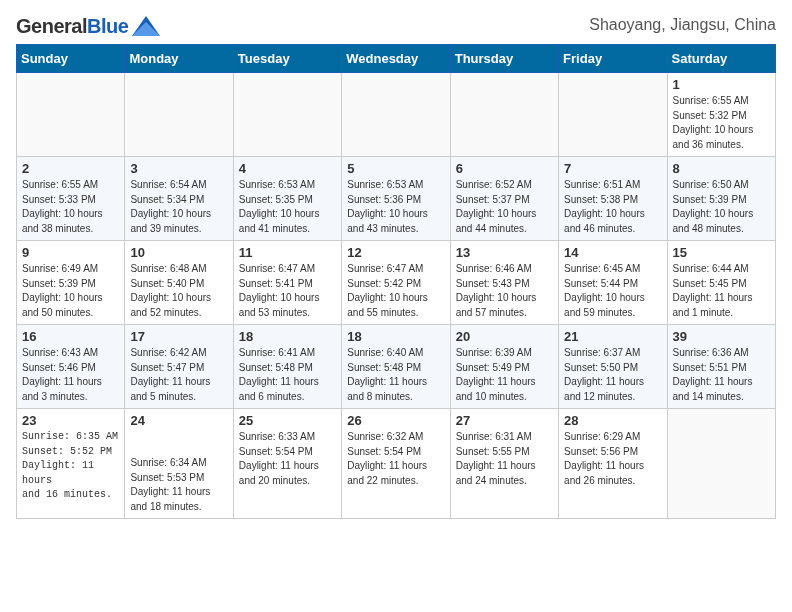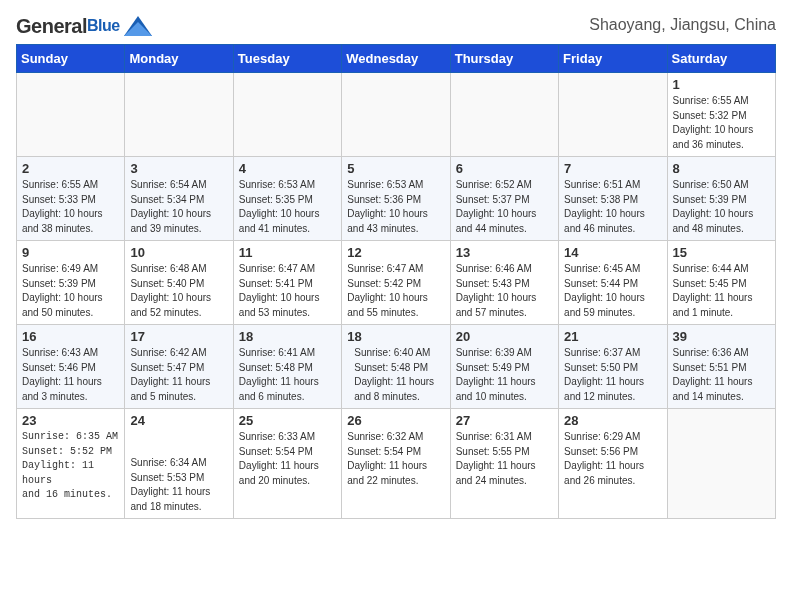--- a/index.html
+++ b/index.html
@@ -33,21 +33,21 @@
     .location-title {
       font-size: 16px;
       color: #555;
     }
     .calendar {
       width: 100%;
       border-collapse: collapse;
       border: 1px solid #ccc;
     }
     .calendar th {
-      background: #1d4ed8;
+      background: #0369a1;
       color: #fff;
       font-size: 13px;
       font-weight: bold;
       padding: 6px 4px;
       text-align: left;
       border: 1px solid #1a5fb4;
     }
     .calendar td {
       vertical-align: top;
       border: 1px solid #ccc;
@@ -79,21 +79,21 @@
   </style>
 </head>
 <body>
 
 <div class="header">
   <div class="logo">
     <div style="display:flex;align-items:center;gap:0px">
       <div style="display:flex;flex-direction:row;line-height:1">
         <span style="font-size:20px;font-weight:bold;color:#333;letter-spacing:-0.5px">General</span>
         <div style="display:flex;align-items:center;justify-content:space-between">
-          <span style="font-size:16px;font-weight:bold;color:#1a5fb4;letter-spacing:-0.5px">Blue</span>
+          <span style="font-size:20px;font-weight:bold;color:#1a5fb4;letter-spacing:-0.5px">Blue</span>
           <svg width="28" height="20" viewBox="0 0 28 20" style="margin-left:4px">
             <polygon points="0,20 14,0 28,20" fill="#1a5fb4"></polygon>
             <polygon points="0,20 14,6 28,20" fill="#5599e8"></polygon>
           </svg>
         </div>
         <div style="height:4px;background:#1a5fb4;width:100%;margin-top:1px"></div>
       </div>
     </div>
   </div>
   <div class="title-block">
@@ -248,21 +248,21 @@
         </td>
         <td>
           <span class="day-num">18</span>
           <div class="day-info" style="white-space: pre-line;">Sunrise: 6:41 AM
 Sunset: 5:48 PM
 Daylight: 11 hours
 and 6 minutes.</div>
         </td>
         <td>
           <span class="day-num">18</span>
-          <div class="day-info" style="white-space: pre-line; margin-left: 7px;">Sunrise: 6:40 AM
+          <div class="day-info" style="white-space: pre-line;">Sunrise: 6:40 AM
 Sunset: 5:48 PM
 Daylight: 11 hours
 and 8 minutes.</div>
         </td>
         <td>
           <span class="day-num">20</span>
           <div class="day-info" style="white-space: pre-line;">Sunrise: 6:39 AM
 Sunset: 5:49 PM
 Daylight: 11 hours
 and 10 minutes.</div>

